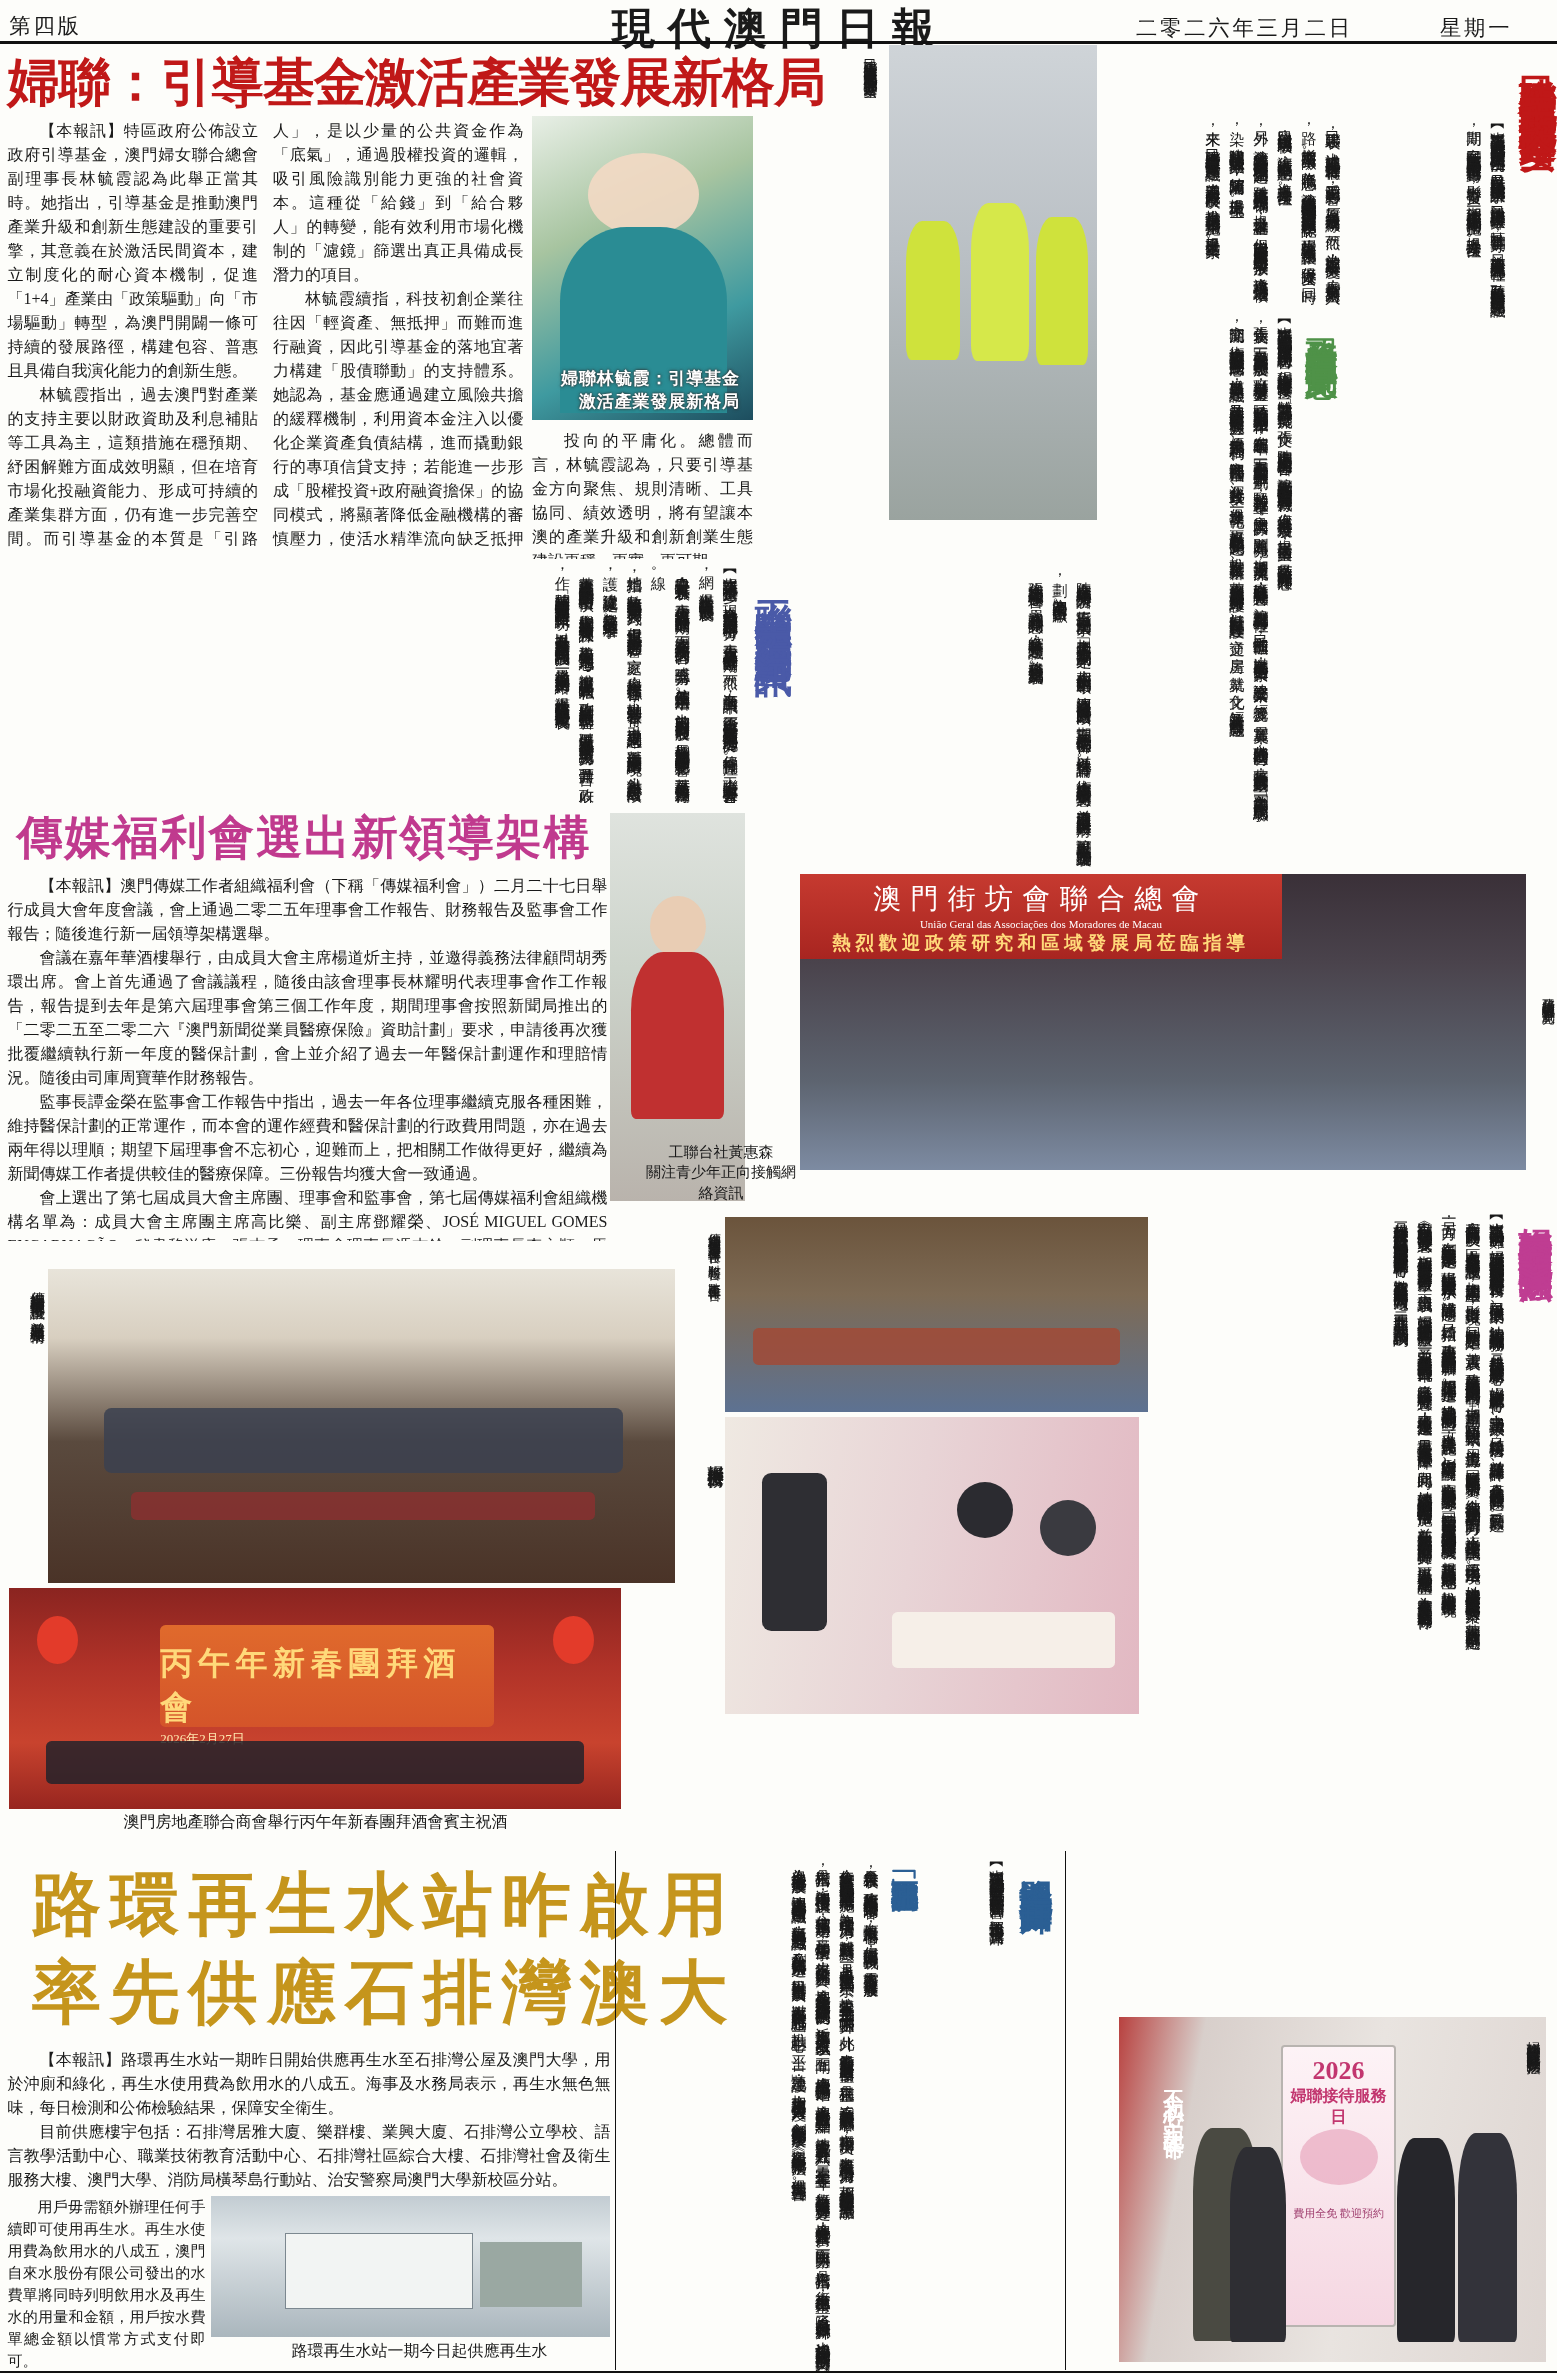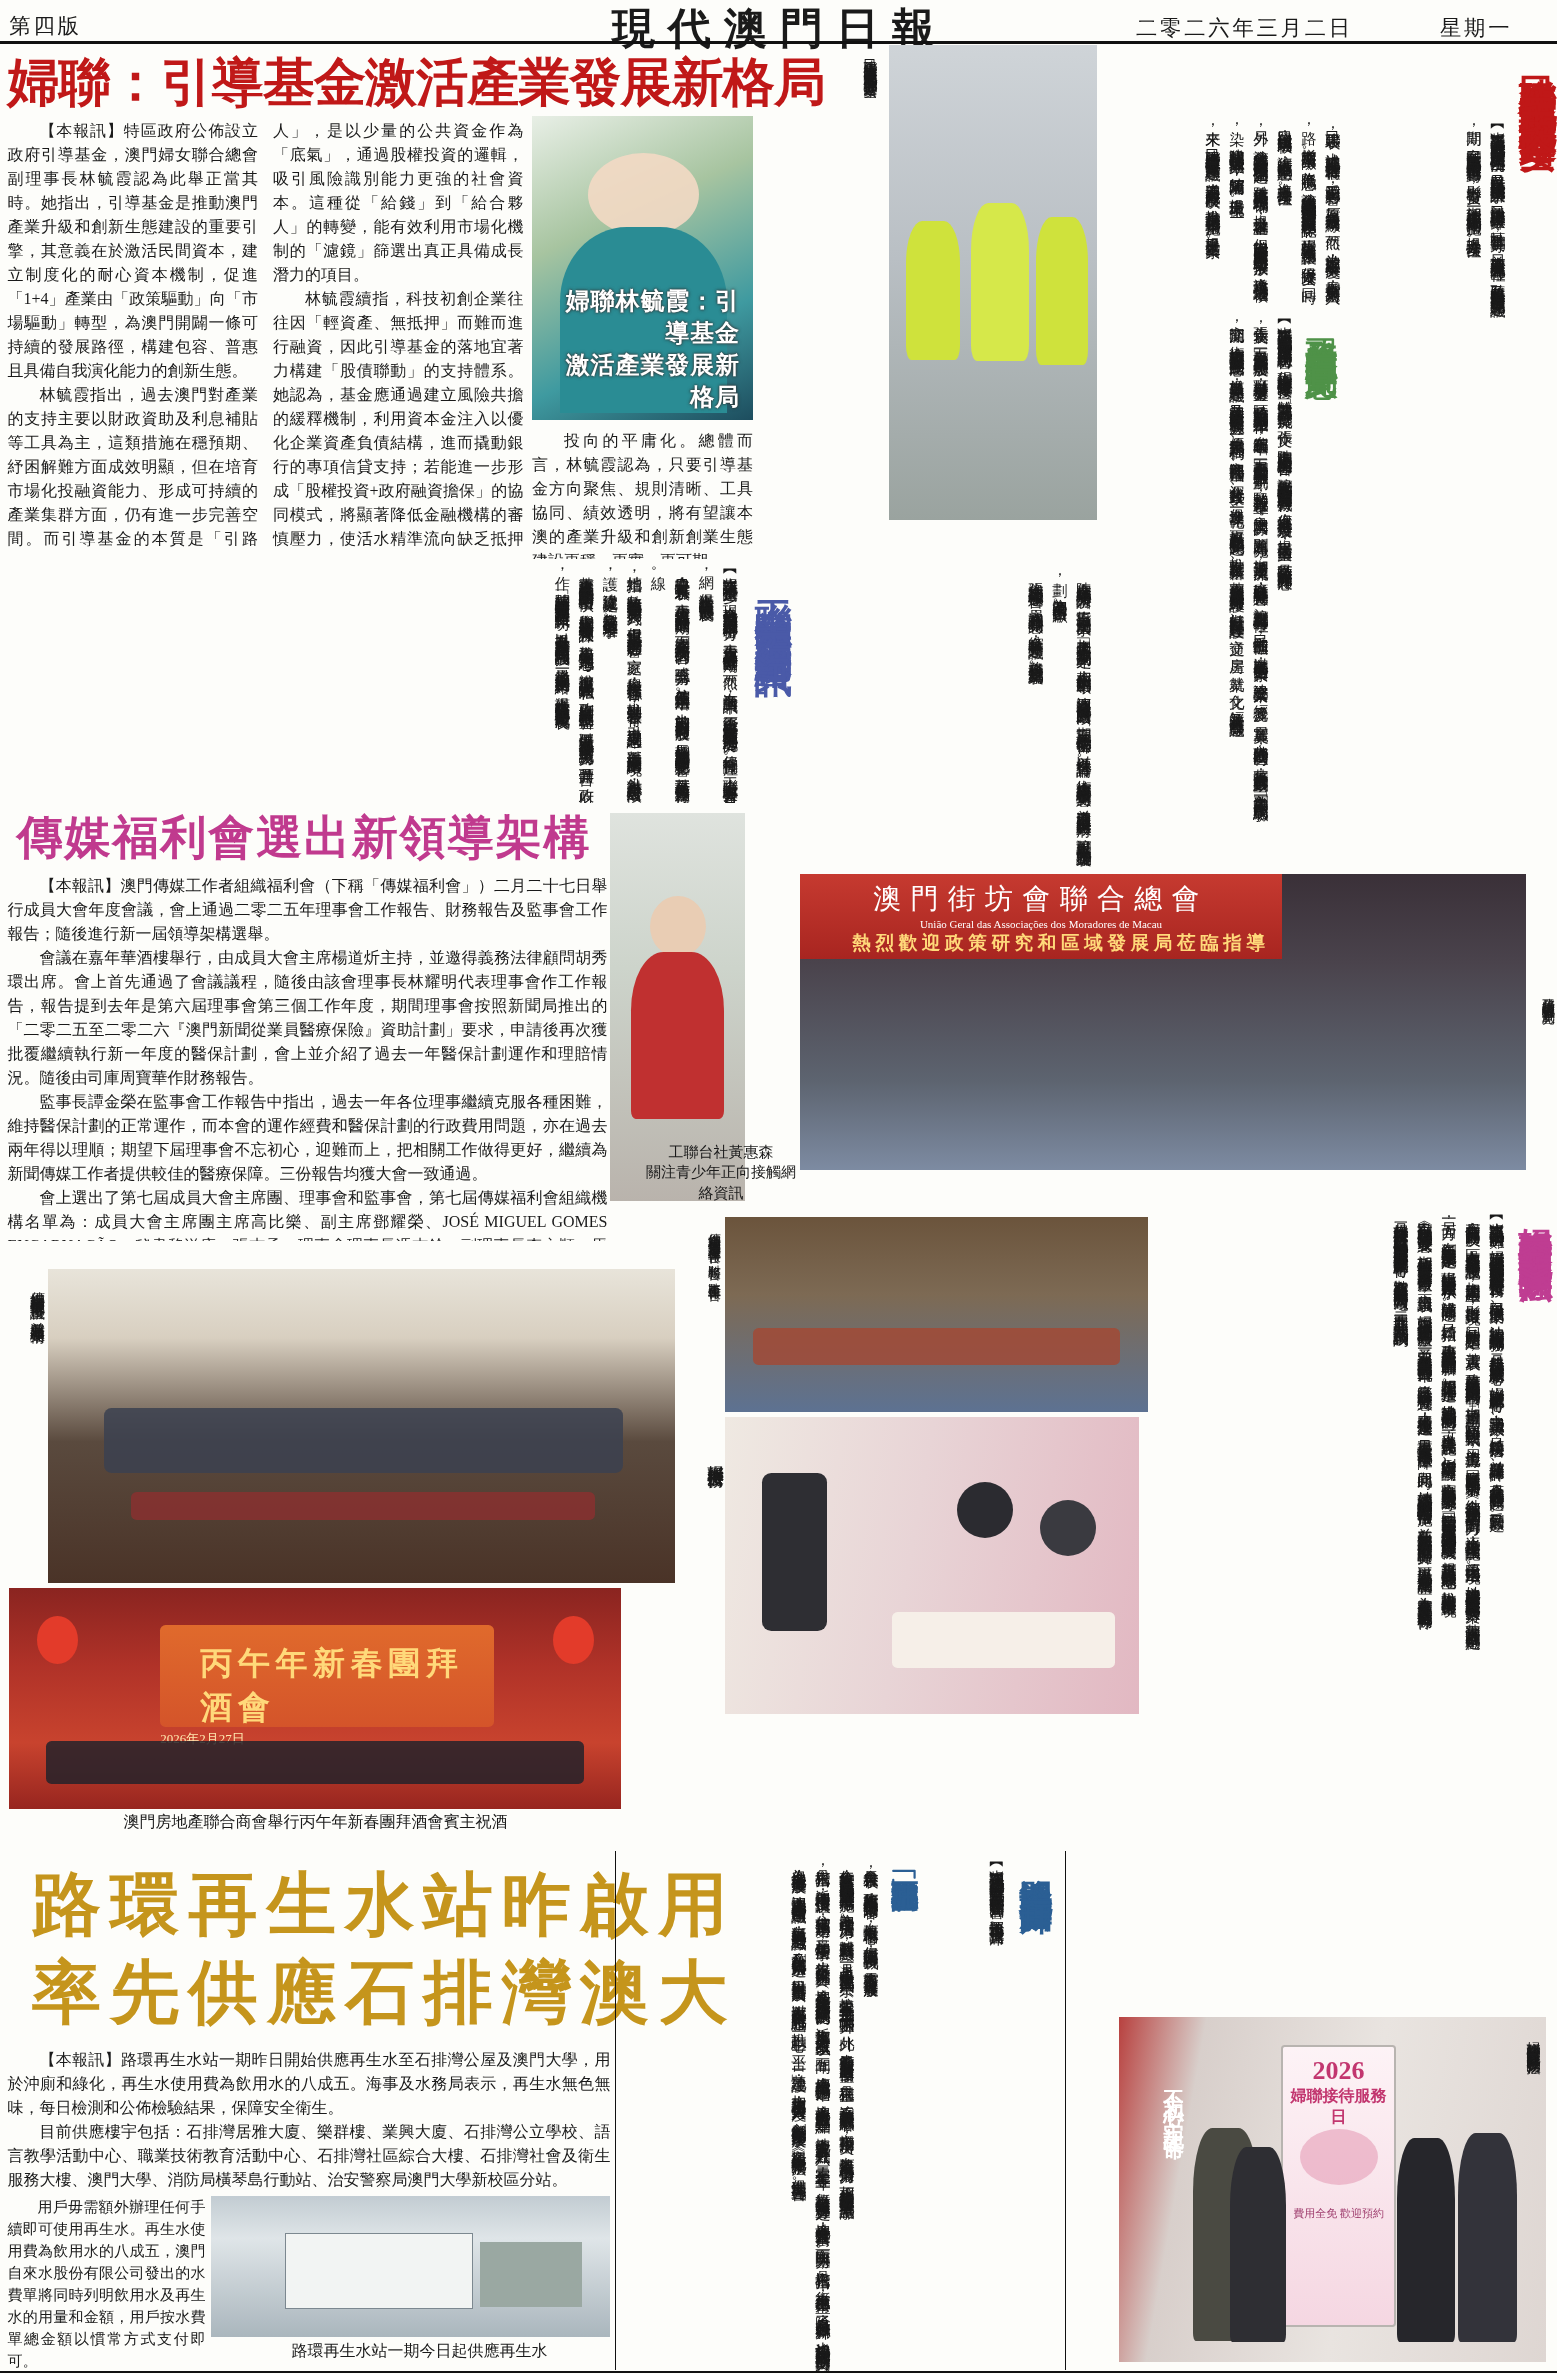--- a/index.html
+++ b/index.html
@@ -20,24 +20,24 @@
   .body-h p{margin:0;text-indent:2em;}
   .cols2{column-count:2;column-gap:15px;height:100%;}
   .vtext{writing-mode:vertical-rl;font-size:15.3px;line-height:24px;letter-spacing:0.9px;
          text-align:justify;white-space:pre-line;overflow:hidden;}
   .vcap{writing-mode:vertical-rl;font-size:13px;line-height:17.6px;letter-spacing:0.9px;overflow:hidden;}
   .cap-h{font-size:16px;text-align:center;overflow:hidden;}
   .clip{overflow:hidden;}
   
   .ph{overflow:hidden;}
   .ph .blob{position:absolute;border-radius:50%;}
-  .ovl-cap{position:absolute;color:#fff;text-shadow:0 0 3.7px #333,0 0 1.9px #333;font-size:24px;
+  .ovl-cap{position:absolute;color:#fff;text-shadow:0 0 3.7px #333,0 0 1.9px #333;font-size:17px;
            font-weight:bold;letter-spacing:0.9px;}
   .banner-red{background:linear-gradient(#c63a30,#a82520);color:#fff;text-align:center;}
-  .gold-txt{color:#ffd97a;font-weight:bold;margin-left:40px;}
+  .gold-txt{color:#ffd97a;font-weight:bold;}
 </style>
 </head>
 <body>
 
 <div class="page">
 
   <div class="abs hmeta" style="left:9.3px;top:11px;text-align:right;">第四版</div>
   <div class="abs masthead" style="left:612px;top:0px;">現代澳門日報</div>
   <div class="abs hmeta" style="left:1136px;top:13px;">二零二六年三月二日</div>
   <div class="abs hmeta" style="left:1440px;top:13px;">星期一</div>

